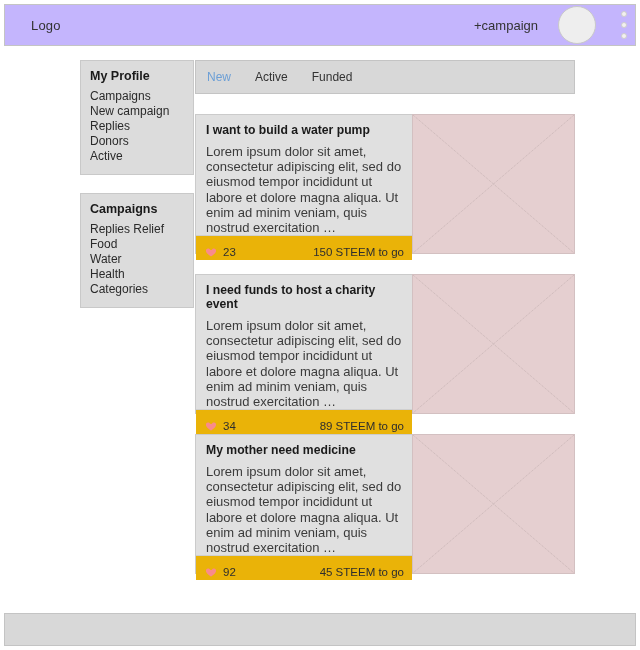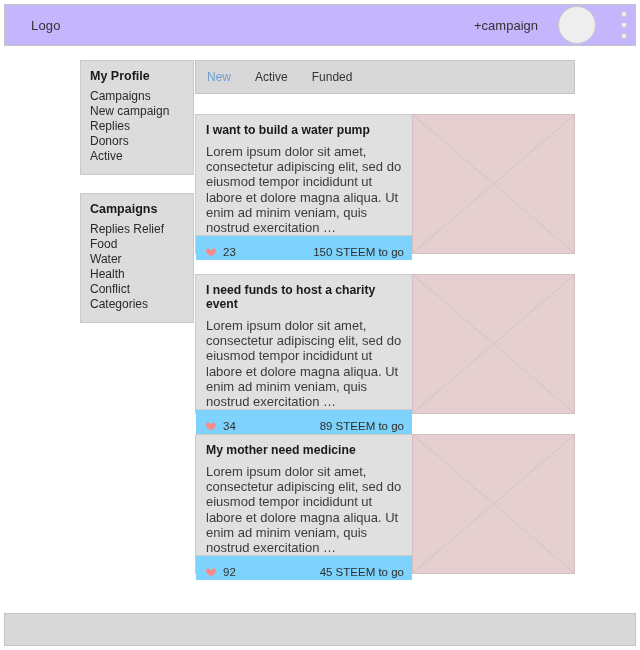--- a/index.html
+++ b/index.html
@@ -156,21 +156,21 @@
     margin-bottom: 7px;
   }
   .card-desc {
     font-size: 13px;
     color: #3b3b3b;
     line-height: 15.2px;
   }
   .card-footer {
     flex: 0 0 auto;
     height: 25px;
-    background: #7dd3fc;
+    background: #eab308;
     border-top: 1px solid #cfcfcf;
     box-sizing: border-box;
     display: flex;
     align-items: center;
     justify-content: space-between;
     padding: 8px 8px 0 9px;
   }
   .likes {
     display: flex;
     align-items: center;
@@ -239,21 +239,20 @@
     <div class="panel-item">Donors</div>
     <div class="panel-item">Active</div>
   </div>
 
   <div class="panel">
     <div class="panel-title">Campaigns</div>
     <div class="panel-item">Replies Relief</div>
     <div class="panel-item">Food</div>
     <div class="panel-item">Water</div>
     <div class="panel-item">Health</div>
-    <div class="panel-item">Conflict</div>
     <div class="panel-item">Categories</div>
   </div>
 
 </div>
 
 <div class="main">
 
   <div class="tabbar">
     <div class="tab active">New</div>
     <div class="tab">Active</div>

